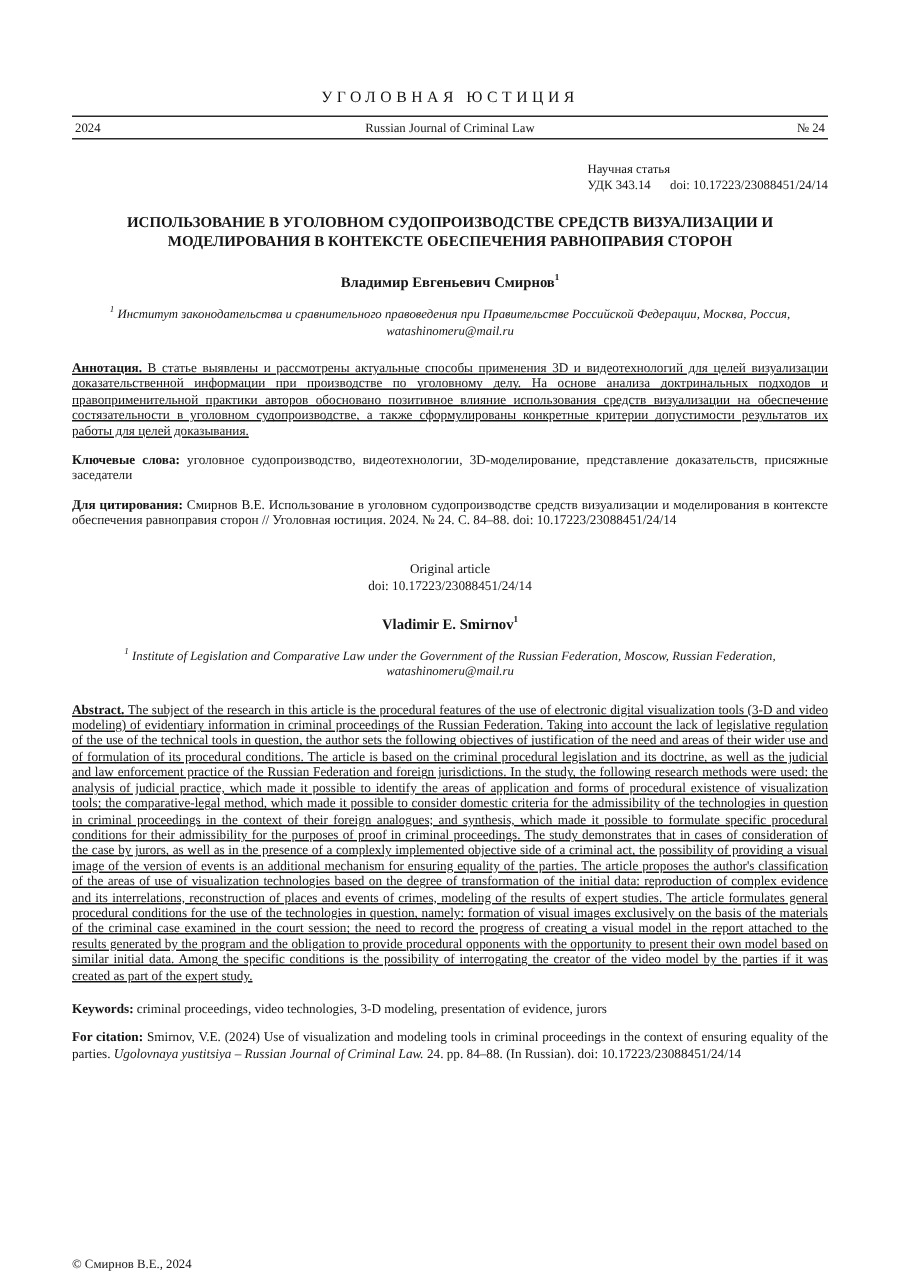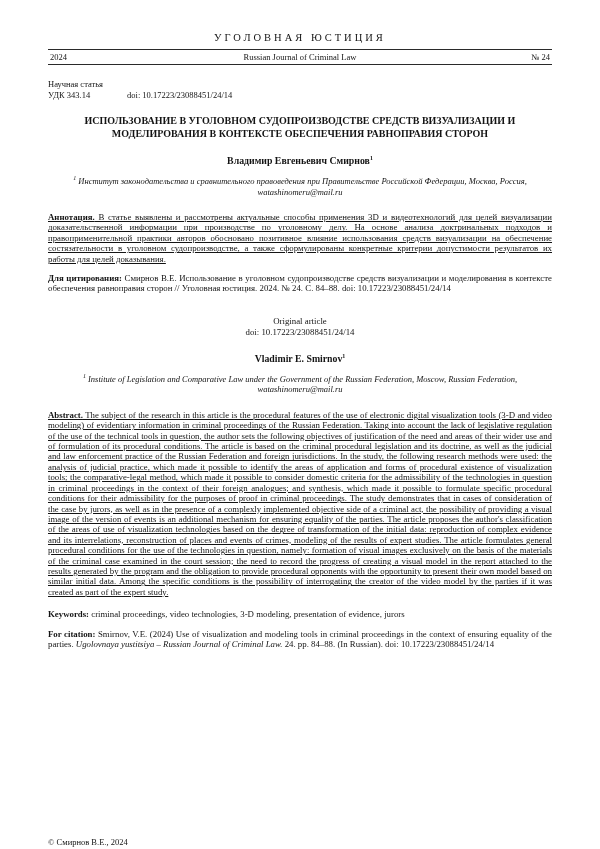--- a/index.html
+++ b/index.html
@@ -6,21 +6,21 @@
   html,body { background:#ffffff; }
   body {
     width:600px; height:849px;
     font-family:"Liberation Serif", serif;
     color:#141414;
     -webkit-font-smoothing:antialiased;
   }
   .page {
     position:relative;
     width:600px; height:849px;
-    padding:32px 48px 0 48px;
+    padding:60px 48px 0 48px;
     background:#ffffff;
     overflow:hidden;
   }
   
   .journal-title {
     text-align:center;
     font-size:10.5px;
     letter-spacing:3px;
     margin-bottom:6px;
   }
@@ -29,22 +29,22 @@
     display:flex; justify-content:flex-start; align-items:center;
     font-size:8.5px;
     padding:2px 2px;
   }
   .header-row .center { flex:1; text-align:center; }
   .header-row .left, .header-row .right { min-width:40px; }
   .header-row .right { text-align:right; }
   
   .meta-row {
     margin-top:14px;
-    display:flex; justify-content:flex-start; align-items:flex-end;
-    font-size:8.5px; line-height:11px;gap:24px;
+    display:flex; justify-content:flex-end; align-items:flex-end;
+    font-size:8.5px; line-height:11px;
   }
   
   .article-title {
     margin-top:13px;
     text-align:center;
     font-weight:bold;
     font-size:10px;
     line-height:13px;
   }
   .author-line {
@@ -106,20 +106,21 @@
   </div>
 
   <div class="article-title">ИСПОЛЬЗОВАНИЕ В УГОЛОВНОМ СУДОПРОИЗВОДСТВЕ СРЕДСТВ ВИЗУАЛИЗАЦИИ И МОДЕЛИРОВАНИЯ В КОНТЕКСТЕ ОБЕСПЕЧЕНИЯ РАВНОПРАВИЯ СТОРОН</div>
 
   <div class="author-line"><span>Владимир Евгеньевич Смирнов</span><sup>1</sup></div>
 
   <div class="affiliation"><sup>1</sup><span> Институт законодательства и сравнительного правоведения при Правительстве Российской Федерации, Москва, Россия, watashinomeru@mail.ru</span></div>
 
   <p class="block mt-lg"><b>Аннотация.</b><span> В статье выявлены и рассмотрены актуальные способы применения 3D и видеотехнологий для целей визуализации доказательственной информации при производстве по уголовному делу. На основе анализа доктринальных подходов и правоприменительной практики авторов обосновано позитивное влияние использования средств визуализации на обеспечение состязательности в уголовном судопроизводстве, а также сформулированы конкретные критерии допустимости результатов их работы для целей доказывания.</span></p>
 
+  <p class="block mt-md"><b>Ключевые слова:</b><span> уголовное судопроизводство, видеотехнологии, 3D-моделирование, представление доказательств, присяжные заседатели</span></p>
 
   <p class="block mt-md"><b>Для цитирования:</b><span> Смирнов В.Е. Использование в уголовном судопроизводстве средств визуализации и моделирования в контексте обеспечения равноправия сторон // Уголовная юстиция. 2024. № 24. С. 84–88. doi: 10.17223/23088451/24/14</span></p>
 
   <div class="en-meta">
     <div>Original article</div>
     <div>doi: 10.17223/23088451/24/14</div>
   </div>
 
 
   <div class="author-line"><span>Vladimir E. Smirnov</span><sup>1</sup></div>

